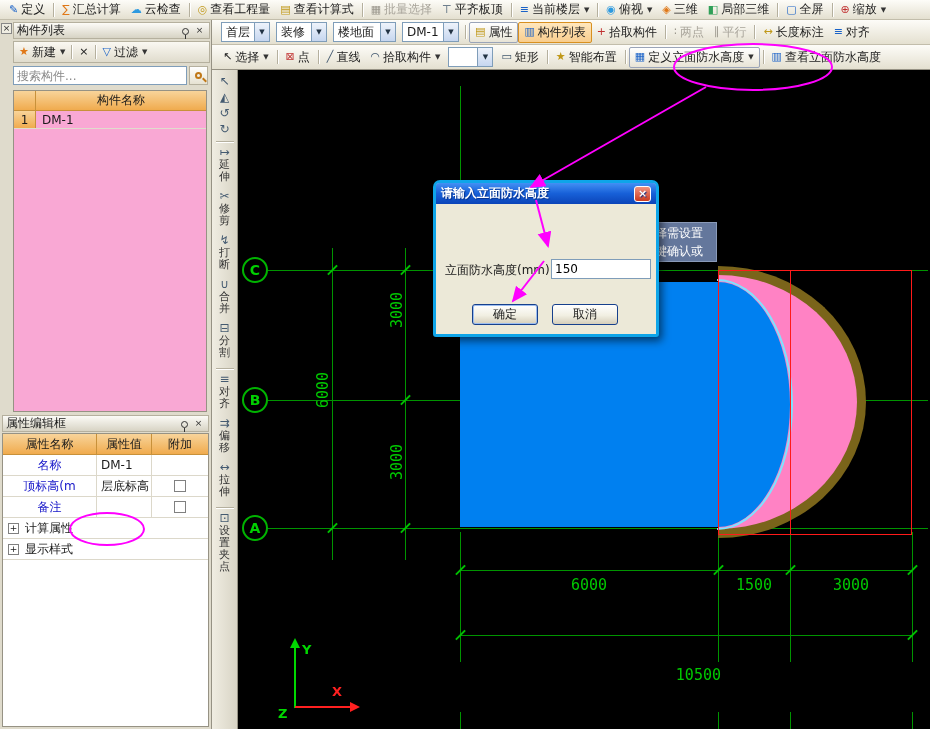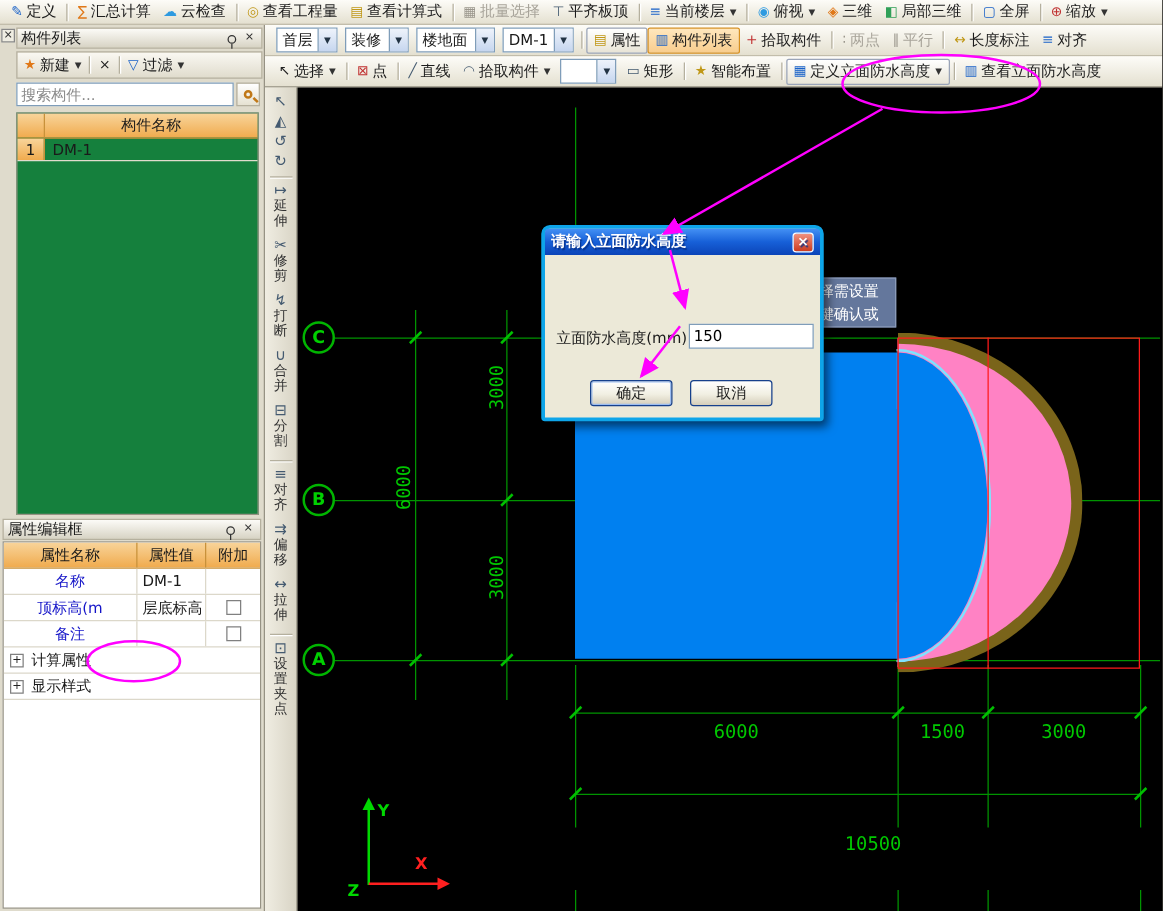--- a/index.html
+++ b/index.html
@@ -31,31 +31,31 @@
   .panel-hdr .t{flex:1;font-size:12px;}
   .mini-btn{width:13px;height:12px;display:flex;align-items:center;justify-content:center;color:#333;font-size:9px;line-height:9px;}
   .pin{width:7px;height:7px;border:1px solid #333;border-radius:50%;position:relative;margin:2px 4px 0 2px;}
   .pin::after{content:"";position:absolute;left:2px;top:6px;width:1px;height:4px;background:#333;}
   .ptb{position:absolute;display:flex;align-items:center;height:22px;background:linear-gradient(180deg,#faf8f2,#e0dccd);border:1px solid #b5b09e;padding:0 2px;}
   .search-input{position:absolute;height:19px;border:1px solid #7f9db9;font:12px "DejaVu Sans",sans-serif;padding:0 3px;background:#fff;}
   .search-input::placeholder{color:#8a8a8a;}
   .sbtn{position:absolute;width:19px;height:19px;border:1px solid #b5b09e;background:linear-gradient(180deg,#fff,#e6e2d2);display:flex;align-items:center;justify-content:center;}
   .mag{width:7px;height:7px;border:2px solid #c07818;border-radius:50%;position:relative;}
   .mag::after{content:"";position:absolute;left:5px;top:5px;width:5px;height:2px;background:#c07818;transform:rotate(45deg);}
-  .list-box{position:absolute;background:#15803d;border:1px solid #969284;}
+  .list-box{position:absolute;background:#f9a8d4;border:1px solid #969284;}
   .lt-hdr{display:flex;height:20px;background:linear-gradient(180deg,#f8d49a,#f0ab4e);border-bottom:1px solid #c8913a;align-items:center;}
   .lt-hdr .name{flex:1;text-align:center;}
   .lt-row{display:flex;height:18px;border-bottom:1px solid #e0dccd;align-items:center;}
   .lt-num{width:22px;height:100%;background:linear-gradient(180deg,#f8d49a,#f0ab4e);border-right:1px solid #c8913a;text-align:center;line-height:18px;}
   .lt-name{padding-left:6px;}
 
   .prop-box{position:absolute;background:#fff;border:1px solid #969284;overflow:hidden;}
   .pg-row{display:flex;height:21px;border-bottom:1px solid #dcd8ca;align-items:stretch;}
   .pg-hdr{background:linear-gradient(180deg,#f8d49a,#f0ab4e);border-bottom:1px solid #c8913a;}
-  .pg-c1{width:107px;border-right:1px solid #dcd8ca;display:flex;align-items:center;justify-content:center;overflow:hidden;white-space:nowrap;}
+  .pg-c1{width:94px;border-right:1px solid #dcd8ca;display:flex;align-items:center;justify-content:center;overflow:hidden;white-space:nowrap;}
   .pg-c2{width:55px;border-right:1px solid #dcd8ca;display:flex;align-items:center;padding-left:4px;overflow:hidden;white-space:nowrap;}
   .pg-c3{flex:1;display:flex;align-items:center;justify-content:center;}
   .pg-hdr .pg-c1,.pg-hdr .pg-c2{border-right:1px solid #c8913a;}
   .pg-link{color:#1414c8;}
   .cb{width:12px;height:12px;border:1px solid #808080;background:#fff;}
   .grp{display:flex;align-items:center;height:21px;border-bottom:1px solid #dcd8ca;padding-left:5px;gap:6px;}
   .plus{width:11px;height:11px;border:1px solid #808080;background:#fff;font-size:9px;line-height:9px;text-align:center;color:#222;}
 
   
   .side-strip{position:absolute;left:212px;top:70px;width:26px;height:659px;background:linear-gradient(90deg,#f0ede2,#d8d4c5);border-right:1px solid #969284;display:flex;flex-direction:column;align-items:center;padding-top:4px;overflow:hidden;}

